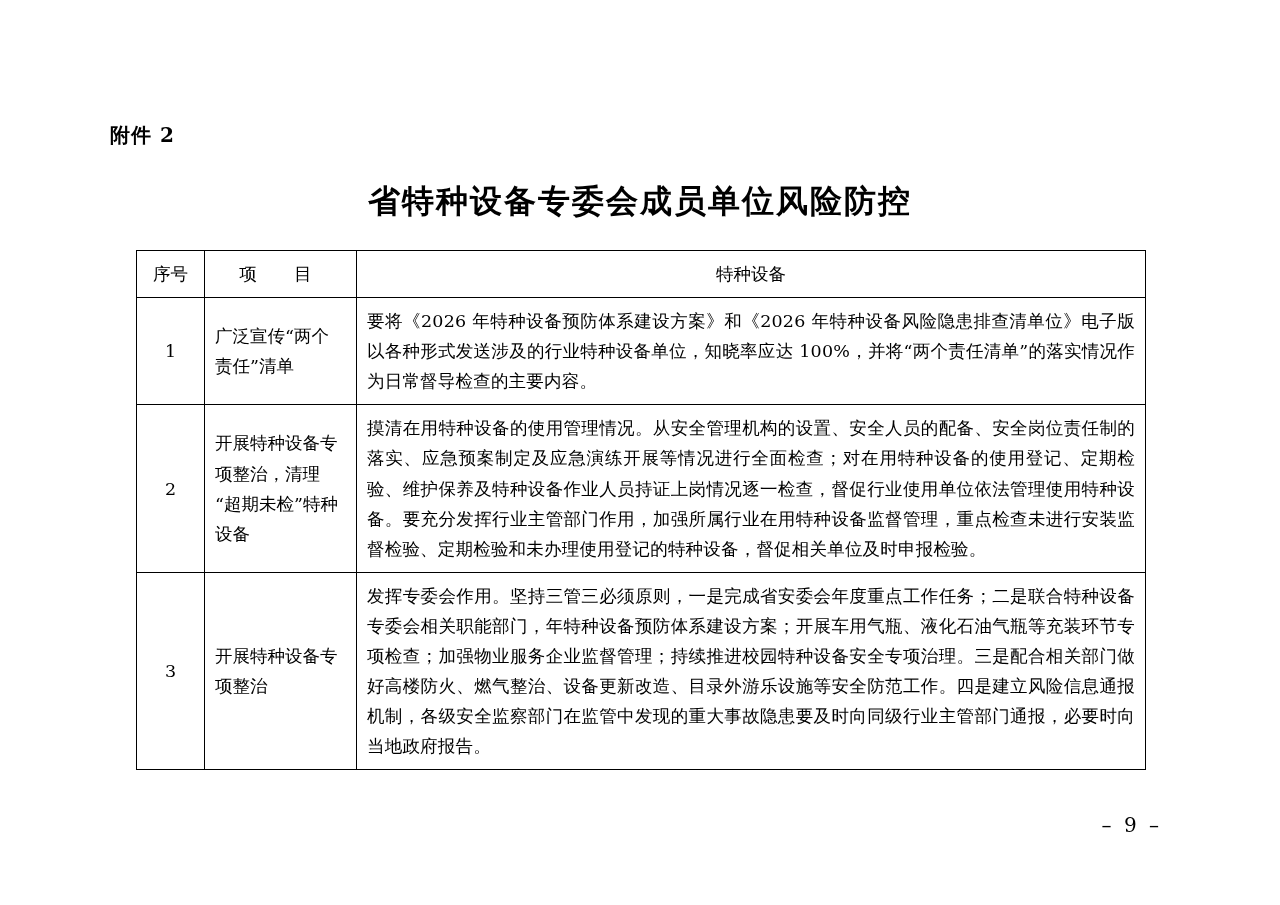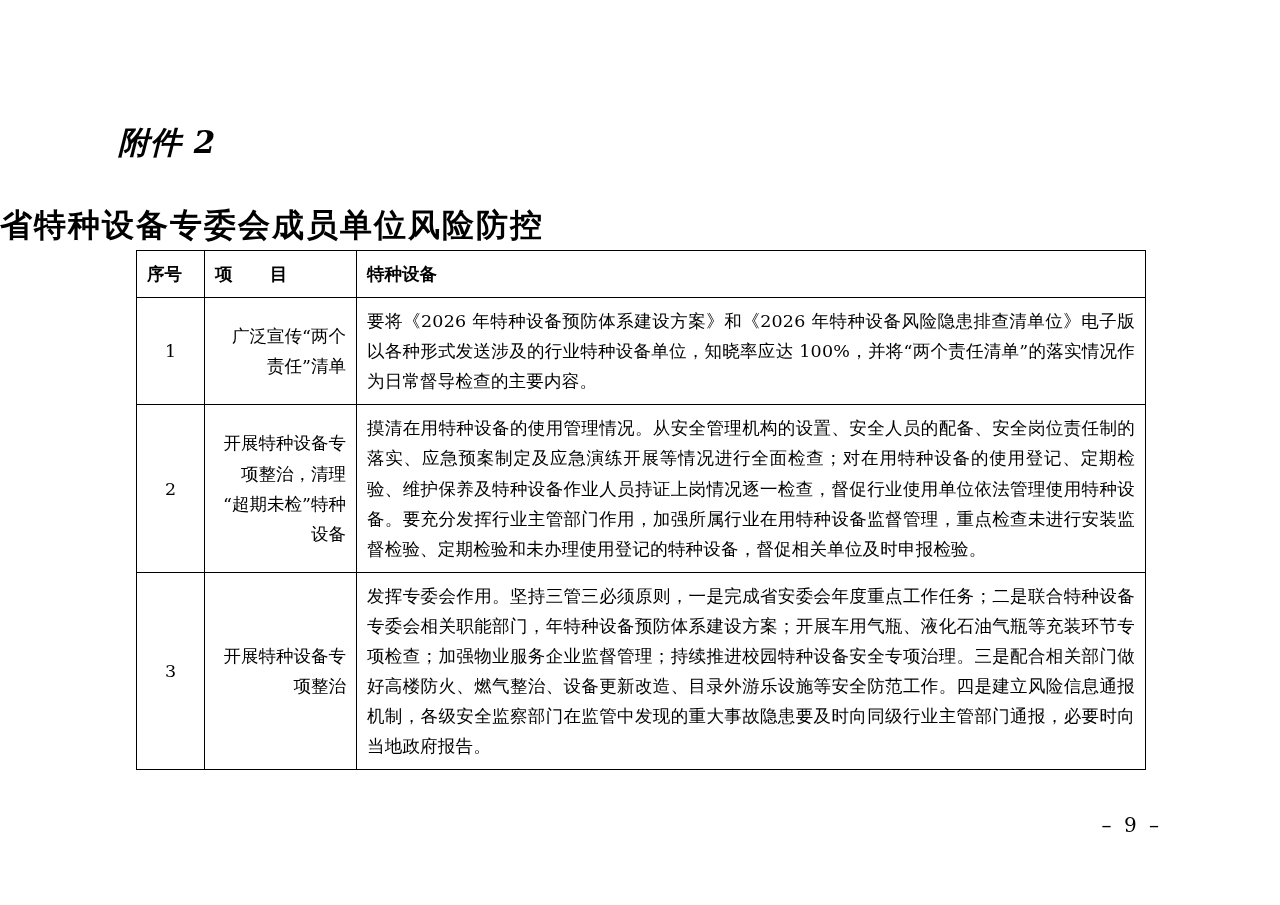--- a/index.html
+++ b/index.html
@@ -17,38 +17,37 @@
   }
   .page {
     position: relative;
     width: 1280px;
     height: 905px;
     box-sizing: border-box;
     padding: 0;
   }
   .attachment-label {
     position: absolute;
-    left: 118px;
+    left: 110px;
     top: 122px;
-    font-size: 31px;
+    font-size: 20px;
     font-weight: bold;
     letter-spacing: 1px;
     font-family: "DejaVu Serif", "Liberation Serif", serif;
-    font-style: italic;
   }
   .doc-title {
     position: absolute;
     left: 0;
     right: 0;
     top: 180px;
+    text-align: center;
     font-size: 32px;
     font-weight: bold;
     letter-spacing: 2px;
     font-family: "DejaVu Serif", "Liberation Serif", serif;
-    margin-top: 24px;
   }
   table.risk-table {
     position: absolute;
     left: 136px;
     top: 250px;
     width: 1010px;
     border-collapse: collapse;
     table-layout: fixed;
   }
   table.risk-table td, table.risk-table th {
@@ -57,36 +56,36 @@
     padding: 8px 10px;
     font-size: 17.5px;
     line-height: 1.72;
     font-family: "DejaVu Serif", "Liberation Serif", serif;
   }
   .col-no { width: 68px; }
   .col-item { width: 152px; }
   .col-content { width: auto; }
 
   thead td {
-    text-align: left;
+    text-align: center;
     font-size: 19px;
-    font-weight: bold;
+    font-weight: normal;
     padding: 10px 6px;
   }
   .hdr-item-spaced {
     letter-spacing: 10px;
     padding-left: 10px;
     margin-top: 16px;
   }
   td.cell-no {
     text-align: center;
     font-size: 18px;
   }
   td.cell-item {
-    text-align: right;
+    text-align: left;
     font-size: 18px;
     line-height: 1.8;
   }
   td.cell-content {
     text-align: justify;
     text-justify: inter-ideograph;
     font-size: 17.5px;
     line-height: 1.78;
     letter-spacing: 0.2px;
     margin-left: 8px;

